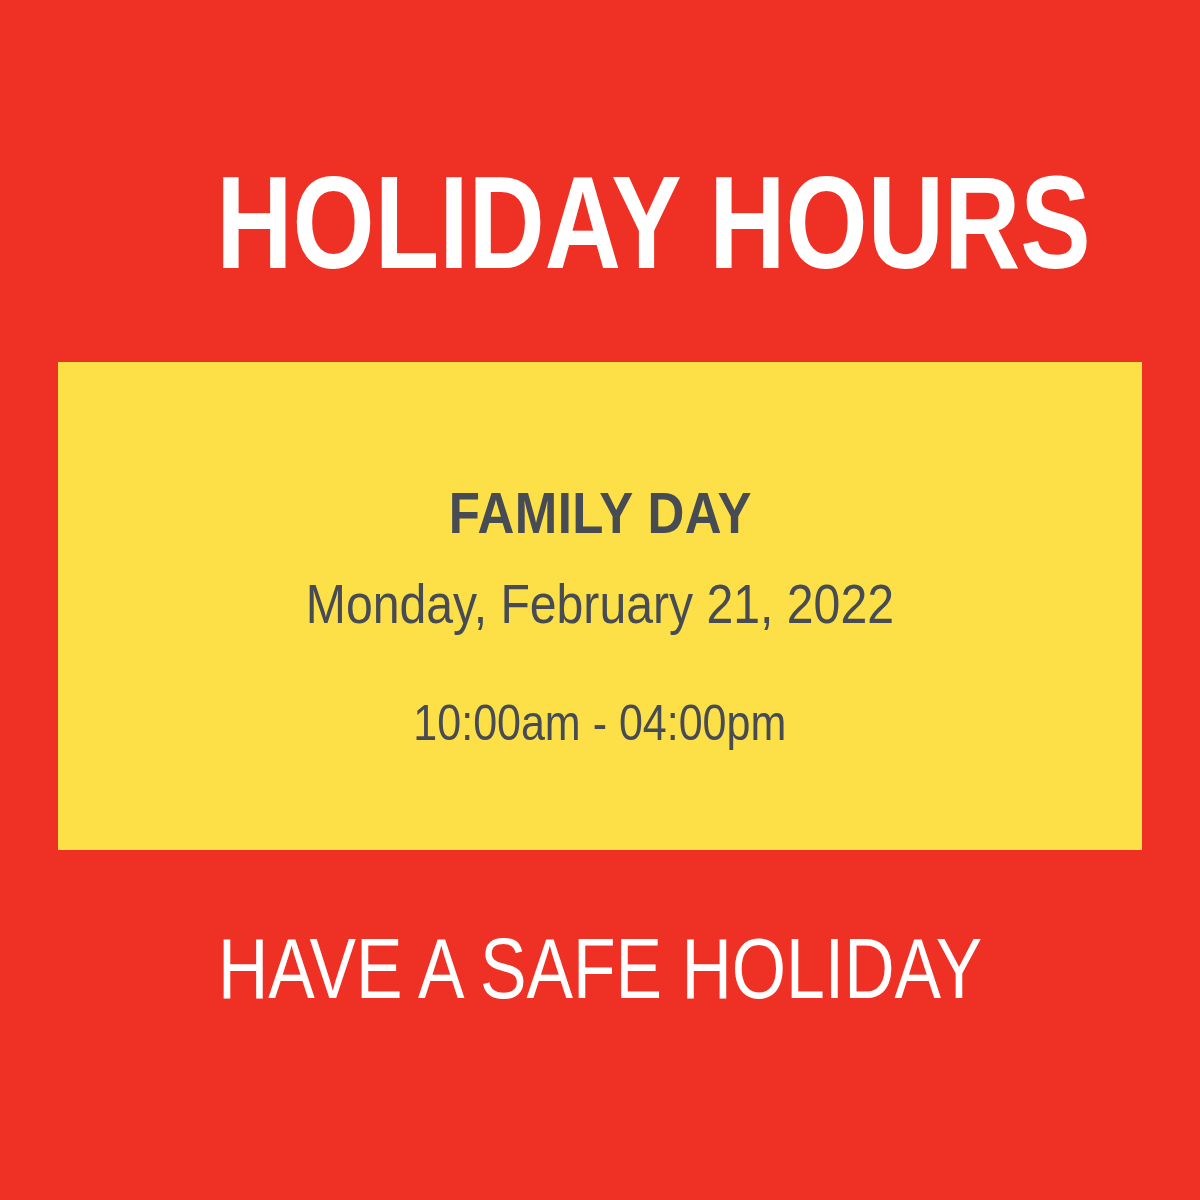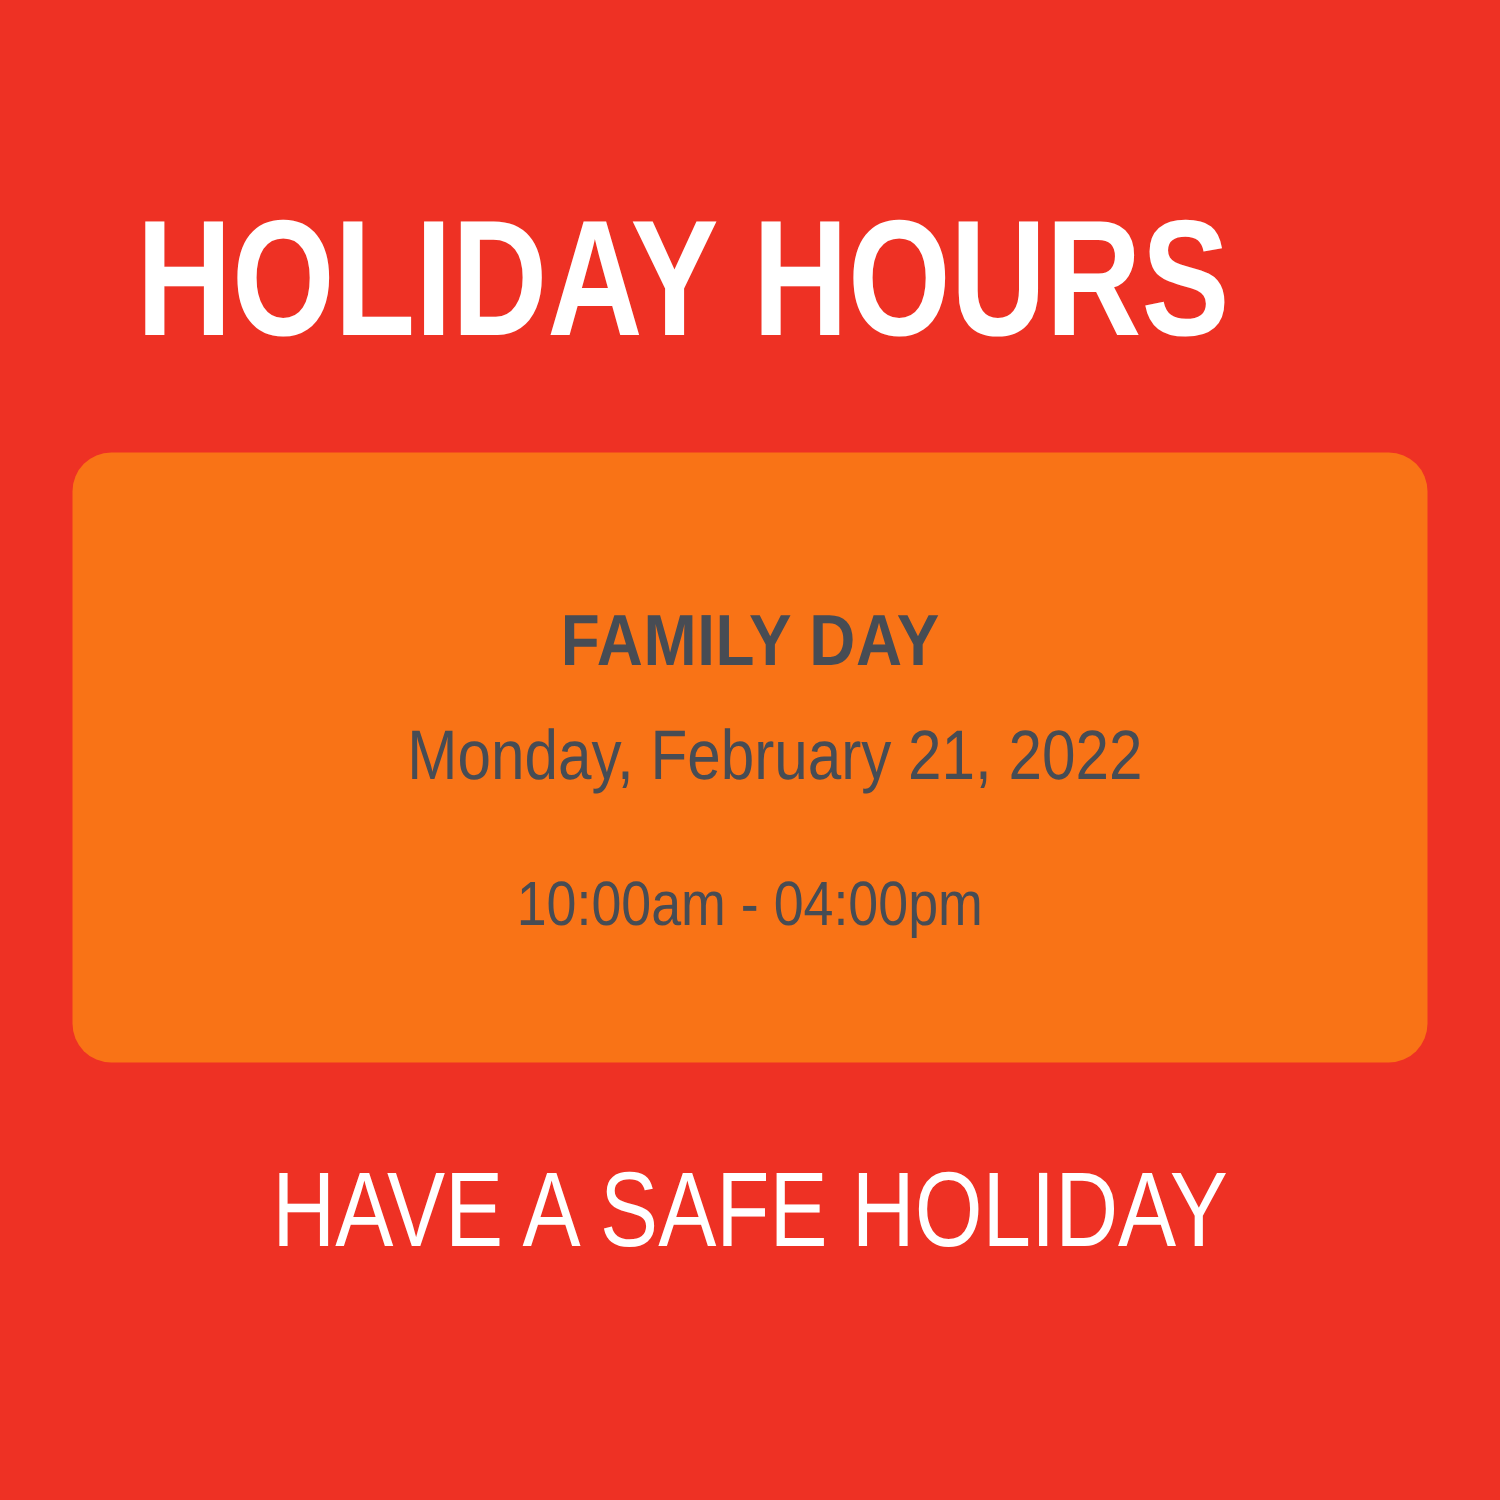--- a/index.html
+++ b/index.html
@@ -24,21 +24,21 @@
 
   
   #headline-wrap {
     position: absolute;
     left: 0;
     top: 158px;
     width: 1200px;
     height: 130px;
     display: flex;
     align-items: center;
-    justify-content: flex-start;
+    justify-content: flex-end;
   }
   #headline {
     color: #FFFFFF;
     font-family: "Liberation Sans", sans-serif;
     font-weight: 700;
     font-size: 132px;
     line-height: 1;
     letter-spacing: 0px;
     white-space: nowrap;
     transform: scaleX(0.80);
@@ -83,21 +83,20 @@
   #holiday-name span.sq {
     display: inline-block;
     transform: scaleX(0.88);
     transform-origin: center center;
   }
 
   #holiday-date {
     top: 214px;
     font-size: 56px;
     font-weight: 400;
-    padding-left: 20px;
   }
   #holiday-date span.sq {
     display: inline-block;
     transform: scaleX(0.86);
     transform-origin: center center;
   }
 
   #holiday-hours {
     top: 336px;
     font-size: 50px;
@@ -133,21 +132,21 @@
 </style>
 </head>
 <body>
 
 <div id="poster" style="background: rgb(238, 49, 36);">
 
   <div id="headline-wrap">
     <div id="headline">HOLIDAY HOURS</div>
   </div>
 
-  <div id="card" style="background: #f97316; border-radius: 31px;">
+  <div id="card" style="background: #fde047;">
     <div id="card-inner">
 
       <div class="card-line" id="holiday-name" style="color: rgb(71, 76, 84);">
         <span class="sq">FAMILY DAY</span>
       </div>
 
       <div class="card-line" id="holiday-date" style="color: rgb(71, 76, 84);">
         <span class="sq">Monday, February 21, 2022</span>
       </div>
 

